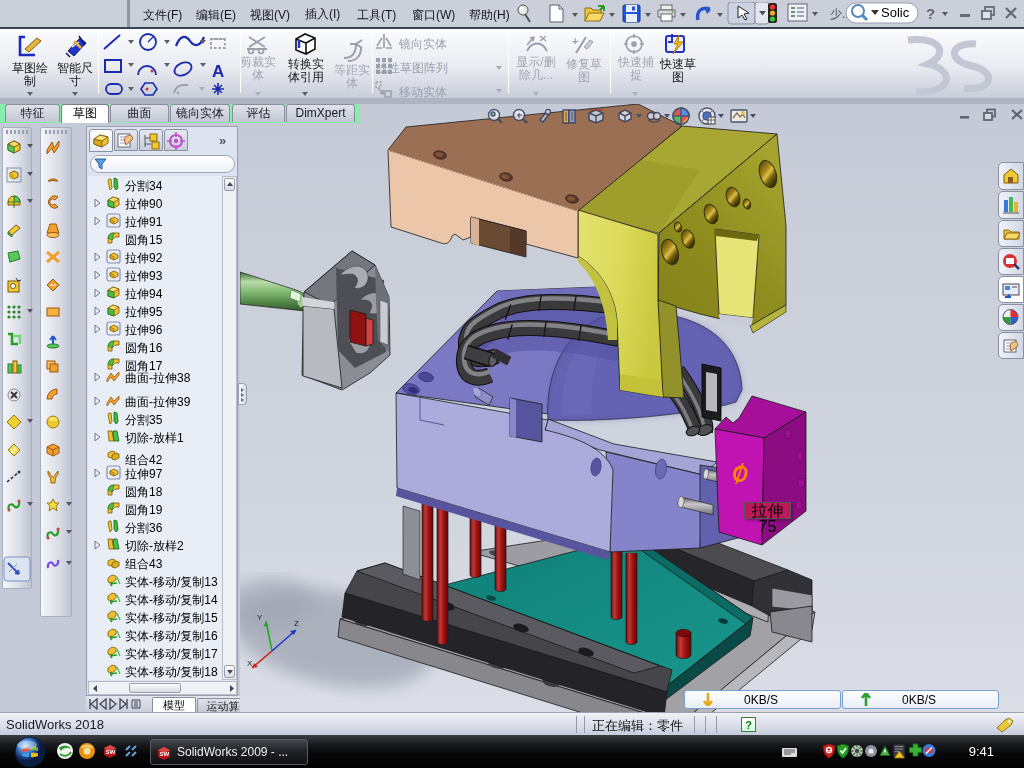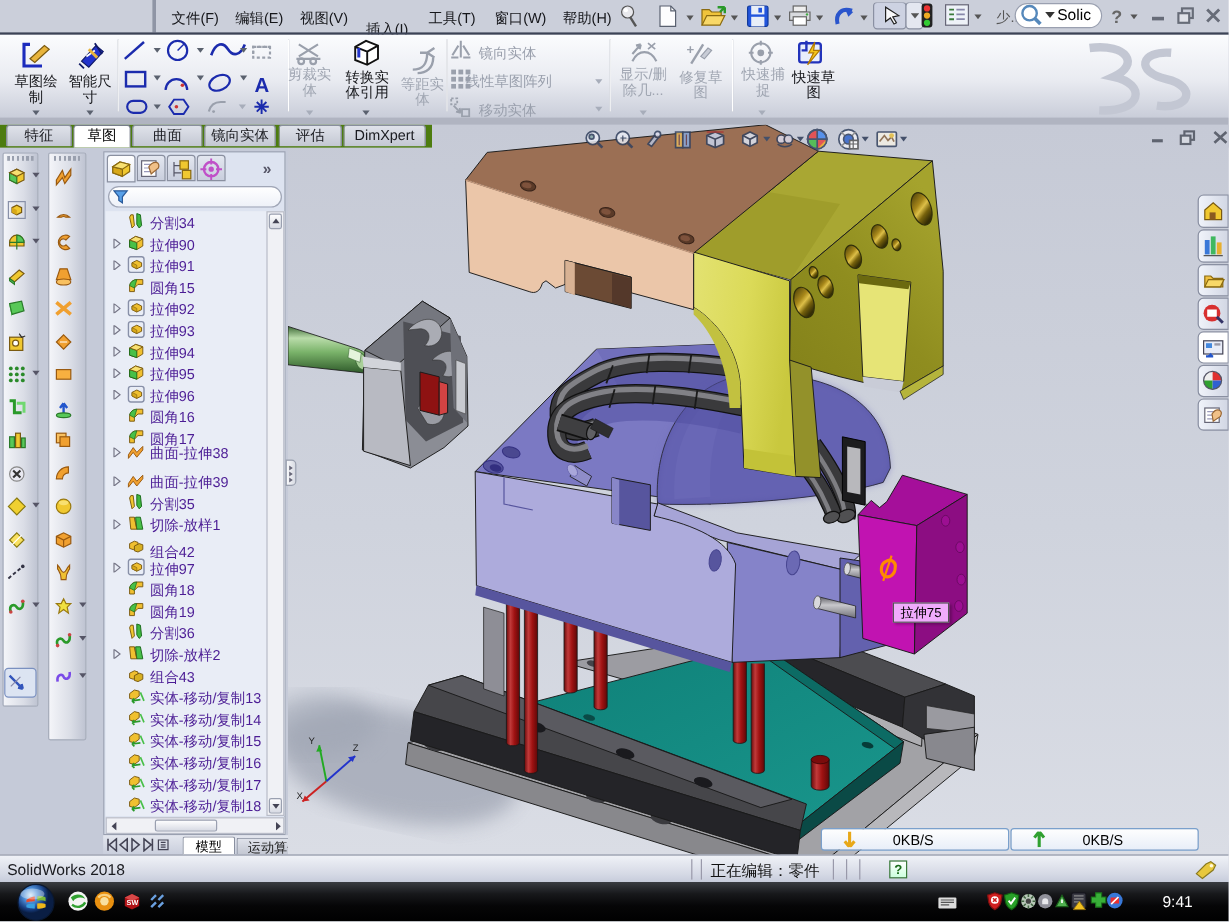--- a/index.html
+++ b/index.html
@@ -5,29 +5,29 @@
 #root{position:relative;width:1024px;height:768px;overflow:hidden;background:#cbcfda;font-family:"Liberation Sans",sans-serif;}
 .abs{position:absolute}
 .ctext{color:#15161a;font-size:12px;white-space:nowrap}
 .gtext{color:#9aa0ad;font-size:12px;white-space:nowrap}
 .dd{width:0;height:0;border-left:3px solid transparent;border-right:3px solid transparent;border-top:4px solid #5a616e;position:absolute}
 .ddg{width:0;height:0;border-left:3px solid transparent;border-right:3px solid transparent;border-top:4px solid #a7adba;position:absolute}
 .vsep{position:absolute;width:1px;background:#9aa0ae;border-right:1px solid #fff}
 .tbtxt{position:absolute;text-align:center;font-size:12px;line-height:13px;color:#15161a}
 .tbg{color:#a0a6b2}
 .tab{position:absolute;top:0;height:18px;background:linear-gradient(#dfe2ea,#c3c7d2);border:1px solid #888e9c;border-bottom:none;border-radius:3px 3px 0 0;font-size:12px;color:#1a1b20;text-align:center;line-height:17px}
-.treerow{position:absolute;left:0;height:18px;font-size:12px;color:#4c1d95;white-space:nowrap}
+.treerow{position:absolute;left:0;height:18px;font-size:12px;color:#000000;white-space:nowrap}
 </style></head><body>
 <div id="root">
 
 <div class="abs" style="left:127px;top:0;width:3px;height:27px;background:#8f95a5"></div>
 <div class="abs ctext" style="left:143px;top:7px">文件(F)</div>
 <div class="abs ctext" style="left:196px;top:7px">编辑(E)</div>
 <div class="abs ctext" style="left:250px;top:7px">视图(V)</div>
-<div class="abs ctext" style="left:305px;top:16px">插入(I)</div>
+<div class="abs ctext" style="left:305px;top:6px">插入(I)</div>
 <div class="abs ctext" style="left:357px;top:7px">工具(T)</div>
 <div class="abs ctext" style="left:412px;top:7px">窗口(W)</div>
 <div class="abs ctext" style="left:469px;top:7px">帮助(H)</div>
 <svg class="abs" style="left:514px;top:2px" width="508" height="24" viewBox="0 0 508 24">
 
   <g transform="translate(0,0)">
         <circle cx="9" cy="8" r="5" fill="#e8e8ec" stroke="#555"></circle>
         <path d="M11,12 L16,20" stroke="#555" stroke-width="2"></path>
         <circle cx="7.5" cy="6.5" r="1.8" fill="#fff"></circle>
       </g>
@@ -206,21 +206,21 @@
         <rect x="8" y="2" width="4" height="4"></rect>
         <rect x="14" y="2" width="4" height="4"></rect>
         <rect x="2" y="8" width="4" height="4"></rect>
         <rect x="8" y="8" width="4" height="4"></rect>
         <rect x="14" y="8" width="4" height="4"></rect>
         <rect x="2" y="14" width="4" height="4"></rect>
         <rect x="8" y="14" width="4" height="4"></rect>
         <rect x="14" y="14" width="4" height="4"></rect>
       </g>
     </svg>
-<div class="gtext abs" style="left:388px;top:60px">线性草图阵列</div>
+<div class="gtext abs" style="left:376px;top:60px">线性草图阵列</div>
 <svg class="abs" style="left:374px;top:80px" width="20" height="18" viewBox="0 0 20 18">
       <g stroke="#9aa0ac" fill="none" stroke-width="1.5">
         <rect x="2" y="2" width="5" height="5" stroke-dasharray="2 1.5"></rect>
         <path d="M4,8 L10,14 M10,14 l-4,-1 m4,1 l-1,-4"></path>
         <rect x="11" y="11" width="6" height="6"></rect>
       </g>
     </svg>
 <div class="gtext abs" style="left:399px;top:84px">移动实体</div>
 <div class="ddg dd" style="left:496px;top:66px;border-top-color:#a7adba"></div>
 <div class="ddg dd" style="left:496px;top:89px;border-top-color:#a7adba"></div>
@@ -256,21 +256,21 @@
 
 <svg class="abs" style="left:663px;top:32px" width="28" height="26" viewBox="0 0 28 26">
   <rect x="3" y="4" width="18" height="16" rx="2" fill="#e8eefc" stroke="#2233bb" stroke-width="2"></rect>
   <path d="M9,2 L9,10 L5,10" fill="none" stroke="#2233bb" stroke-width="2"></path>
   <path d="M16,3 L11,12 L15,12 L10,22 L20,10 L15,10 Z" fill="#f5c518" stroke="#b07800" stroke-width="1"></path>
 </svg>
 <div class="tbtxt" style="left:650px;top:58px;width:56px">快速草<br>图</div>
 
 <div class="abs" style="left:0;top:98px;width:1024px;height:6px;background:#b0b4c1"></div>
 <div class="abs" style="left:0;top:104px;width:1024px;height:19px;background:#b4b8c5"></div>
-<div class="abs" style="left:0;top:104px;width:360px;height:19px;background:#4d7c0f;z-index:6">
+<div class="abs" style="left:0;top:104px;width:360px;height:19px;background:#86efac;z-index:6">
 <div class="tab" style="left:5px;width:55px">特征</div>
 <div class="tab" style="left:110px;width:59px">曲面</div>
 <div class="tab" style="left:170px;width:60px">镜向实体</div>
 <div class="tab" style="left:232px;width:53px">评估</div>
 <div class="tab" style="left:286px;width:69px">DimXpert</div>
 <div class="tab" style="left:61px;width:48px;background:#fff;height:19px;border-color:#777d8a;color:#000">草图</div>
 </div>
 
 <div class="abs" style="left:0;top:123px;width:240px;height:589px;background:#c5cad8"></div>
 
@@ -1065,21 +1065,21 @@
         </g>
   </svg>
 </div>
 
 <div class="abs" style="left:238px;top:383px;width:9px;height:22px;background:linear-gradient(90deg,#f8f9fb,#d8dbe3);border:1px solid #9aa0ae;border-radius:0 4px 4px 0">
   <svg width="7" height="20" viewBox="0 0 7 20">
         <path d="M2,4 l3,2 -3,2 Z M2,9 l3,2 -3,2 Z M2,14 l3,2 -3,2 Z" fill="#667"></path>
       </svg>
 </div>
 
-<div class="abs" style="left:744px;top:502px;width:47px;height:17px;background:#f0abfc;border:1px solid #555;font-size:11px;color:#000;text-align:center;line-height:16px;box-shadow:2px 2px 2px rgba(0,0,0,0.25)">拉伸75</div>
+<div class="abs" style="left:744px;top:502px;width:47px;height:17px;background:#be185d;border:1px solid #555;font-size:16px;color:#000;text-align:center;line-height:16px;box-shadow:2px 2px 2px rgba(0,0,0,0.25)">拉伸75</div>
 
 <div class="abs" style="left:684px;top:690px;width:316px;height:20px">
   <div class="abs" style="left:0;top:0;width:157px;height:19px;background:linear-gradient(#fefefe,#e8eef8);border:1px solid #7aa0cc;border-radius:3px"></div>
   <div class="abs" style="left:158px;top:0;width:157px;height:19px;background:linear-gradient(#fefefe,#e8eef8);border:1px solid #7aa0cc;border-radius:3px"></div>
   <svg class="abs" style="left:18px;top:3px" width="12" height="13">
         <path d="M6,13 L6,0 M6,13 l-4,-5 M6,13 l4,-5" stroke="#e8a818" stroke-width="2.6" fill="none"></path>
       </svg>
   <svg class="abs" style="left:176px;top:3px" width="12" height="13">
         <path d="M6,0 L6,13 M6,0 l-4,5 M6,0 l4,5" stroke="#30a030" stroke-width="2.6" fill="none"></path>
       </svg>
@@ -1126,20 +1126,28 @@
   <circle cx="31" cy="9" r="8" fill="#e89010"></circle>
       <path d="M26,6 C28,3 34,3 36,6" stroke="#f8d080" stroke-width="2" fill="none"></path>
       <circle cx="31" cy="9" r="3.5" fill="#f8e0a0"></circle>
   <g transform="translate(46,1)">
         <polygon points="2,5 8,2 14,5 14,12 8,15 2,12" fill="#b01216"></polygon>
         <polygon points="2,5 8,2 14,5 8,8" fill="#d84848"></polygon>
         <text x="3.5" y="11" font-size="6" fill="#fff" font-weight="bold">SW</text>
       </g>
   <path d="M70,8 l4,-4 M70,14 l4,-4 M76,8 l4,-4 M76,14 l4,-4" stroke="#6aa0e0" stroke-width="2" fill="none"></path>
 </svg>
+<div class="abs" style="left:150px;top:739px;width:158px;height:26px;background:linear-gradient(#46484e,#222327 45%,#101013);border:1px solid #585a62;border-radius:3px">
+  <svg class="abs" style="left:5px;top:5px" width="16" height="16" viewBox="0 0 16 16">
+        <polygon points="2,5 8,2 14,5 14,12 8,15 2,12" fill="#b01216"></polygon>
+        <polygon points="2,5 8,2 14,5 8,8" fill="#d84848"></polygon>
+        <text x="3.5" y="11" font-size="6" fill="#fff" font-weight="bold">SW</text>
+      </svg>
+  <div class="abs" style="left:26px;top:5px;font-size:12px;color:#f0f0f0">SolidWorks 2009 - ...</div>
+</div>
 <svg class="abs" style="left:780px;top:742px" width="244" height="20" viewBox="0 0 244 20">
   <g transform="translate(2,3)">
         <rect x="0" y="3" width="15" height="9" rx="1" fill="#ddd"></rect>
         <path d="M2,5 h11 M2,7 h11 M2,9 h7" stroke="#555" stroke-width="1"></path>
       </g>
   <g transform="translate(42,2)">
         <path d="M7,0 L13,2 L12,8 C11,12 7,14 7,14 C7,14 3,12 2,8 L1,2 Z" fill="#d02020" stroke="#801010"></path>
         <circle cx="7" cy="6" r="3.2" fill="#fff"></circle>
         <path d="M5.5,4.5 l3,3 M8.5,4.5 l-3,3" stroke="#d02020" stroke-width="1.3"></path>
       </g>

